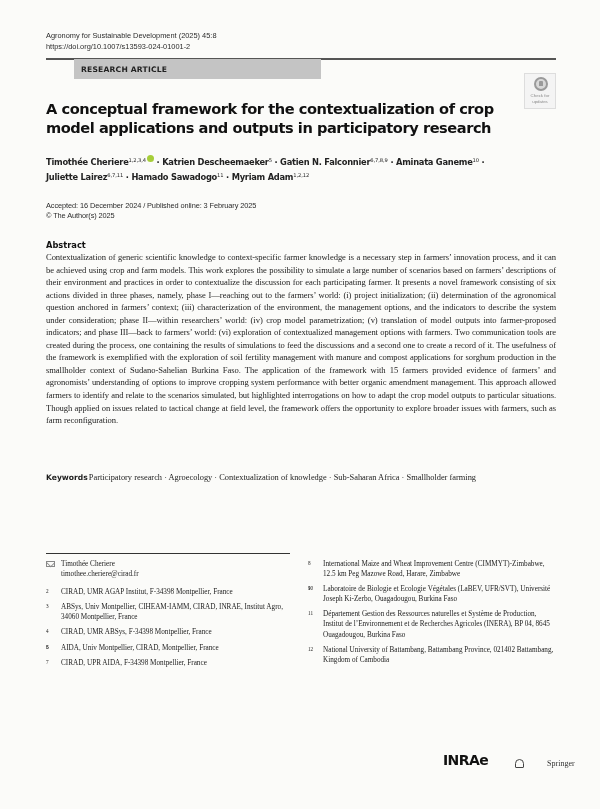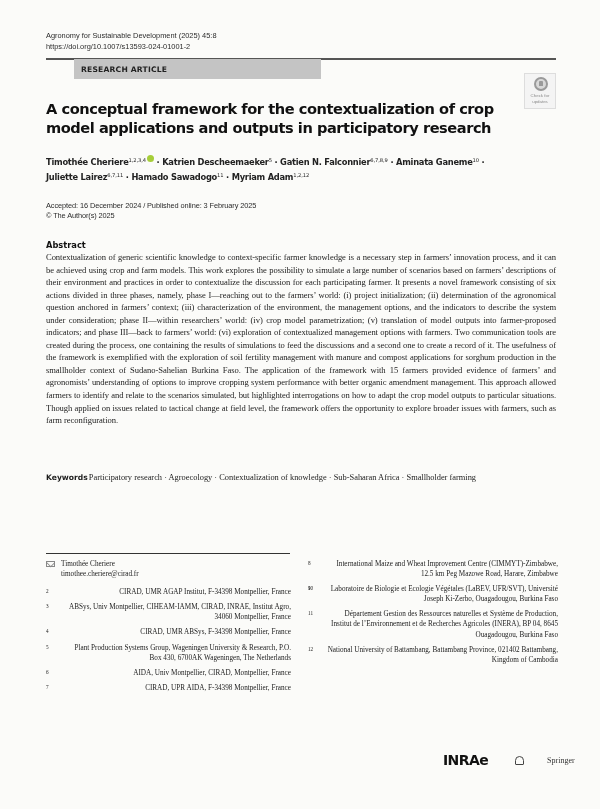--- a/index.html
+++ b/index.html
@@ -26,27 +26,27 @@
     .abstract { position: absolute; left: 46px; top: 251px; width: 510px; font-size: 8.55px; line-height: 12.55px; text-align: justify; color: #1c1c1c; letter-spacing: -0.05px; }
 
     .keywords { position: absolute; left: 46px; top: 472px; width: 480px; font-size: 8.4px; line-height: 12.5px; color: #1c1c1c; }
     .keywords .kw-label { font-family: "DejaVu Sans", sans-serif; font-weight: bold; font-size: 7.6px; margin-right: 1px; }
 
     .rule-bottom { position: absolute; left: 46px; top: 553px; width: 244px; height: 1px; background: #333; }
 
     .affil-col { position: absolute; font-size: 7.2px; line-height: 10.1px; color: #222; }
     .affil-col.left { left: 46px; top: 559px; width: 245px; }
     .affil-col.right { left: 308px; top: 559px; width: 250px; }
-    .aff { position: relative; padding-left: 15px; margin-bottom: 5px; text-align: right; }
+    .aff { position: relative; padding-left: 15px; margin-bottom: 5px; }
     .aff .num { position: absolute; left: 0; top: -1px; font-size: 5.2px; }
     .contact { position: relative; padding-left: 15px; margin-bottom: 8px; }
     .mail-icon { position: absolute; left: 0; top: 2px; width: 9px; height: 6px; border: 0.8px solid #888; }
     .mail-icon::before { content: ""; position: absolute; left: 1px; top: -2px; width: 4.5px; height: 4.5px; border-right: 0.8px solid #888; border-bottom: 0.8px solid #888; transform: rotate(45deg); }
 
-    .footer-logos { position: absolute; left: 443px; top: 752px; display: flex; align-items: center; gap: 20px; }
+    .footer-logos { position: absolute; left: 443px; top: 752px; display: flex; align-items: flex-end; gap: 20px; }
     .inrae { font-family: "DejaVu Sans", sans-serif; font-weight: bold; font-size: 14px; color: #111; letter-spacing: -0.6px; }
     .springer-icon { width: 9px; height: 9px; margin-left: 7px; border: 1px solid #444; border-radius: 50% 50% 1px 1px; }
     .springer { font-size: 8px; color: #333; margin-left: 3px; }
   </style>
 </head>
 <body>
 
 <div class="header-meta">
   <div>Agronomy for Sustainable Development (2025) 45:8</div>
   <div>https://doi.org/10.1007/s13593-024-01001-2</div>
@@ -85,21 +85,21 @@
 
 <div class="affil-col left">
   <div class="contact">
     <span class="mail-icon"></span>
     <div>Timothée Cheriere</div>
     <div>timothee.cheriere@cirad.fr</div>
   </div>
   <div class="aff"><span class="num">2</span><span>CIRAD, UMR AGAP Institut, F-34398 Montpellier, France</span></div>
   <div class="aff"><span class="num">3</span><span>ABSys, Univ Montpellier, CIHEAM-IAMM, CIRAD, INRAE, Institut Agro, 34060 Montpellier, France</span></div>
   <div class="aff"><span class="num">4</span><span>CIRAD, UMR ABSys, F-34398 Montpellier, France</span></div>
-  <div class="aff"><span class="num">5</span><span>Plant Production Systems Group, Wageningen University &amp; Research, P.O. Box 430, 6700AK Wageningen, The Netherlands</span></div>
+  <div class="aff"><span class="num">5</span></div>
   <div class="aff"><span class="num">6</span><span>AIDA, Univ Montpellier, CIRAD, Montpellier, France</span></div>
   <div class="aff"><span class="num">7</span><span>CIRAD, UPR AIDA, F-34398 Montpellier, France</span></div>
 </div>
 
 <div class="affil-col right">
   <div class="aff"><span class="num">8</span><span>International Maize and Wheat Improvement Centre (CIMMYT)-Zimbabwe, 12.5 km Peg Mazowe Road, Harare, Zimbabwe</span></div>
   <div class="aff"><span class="num">9</span></div>
   <div class="aff"><span class="num">10</span><span>Laboratoire de Biologie et Ecologie Végétales (LaBEV, UFR/SVT), Université Joseph Ki-Zerbo, Ouagadougou, Burkina Faso</span></div>
   <div class="aff"><span class="num">11</span><span>Département Gestion des Ressources naturelles et Système de Production, Institut de l’Environnement et de Recherches Agricoles (INERA), BP 04, 8645 Ouagadougou, Burkina Faso</span></div>
   <div class="aff"><span class="num">12</span><span>National University of Battambang, Battambang Province, 021402 Battambang, Kingdom of Cambodia</span></div>

